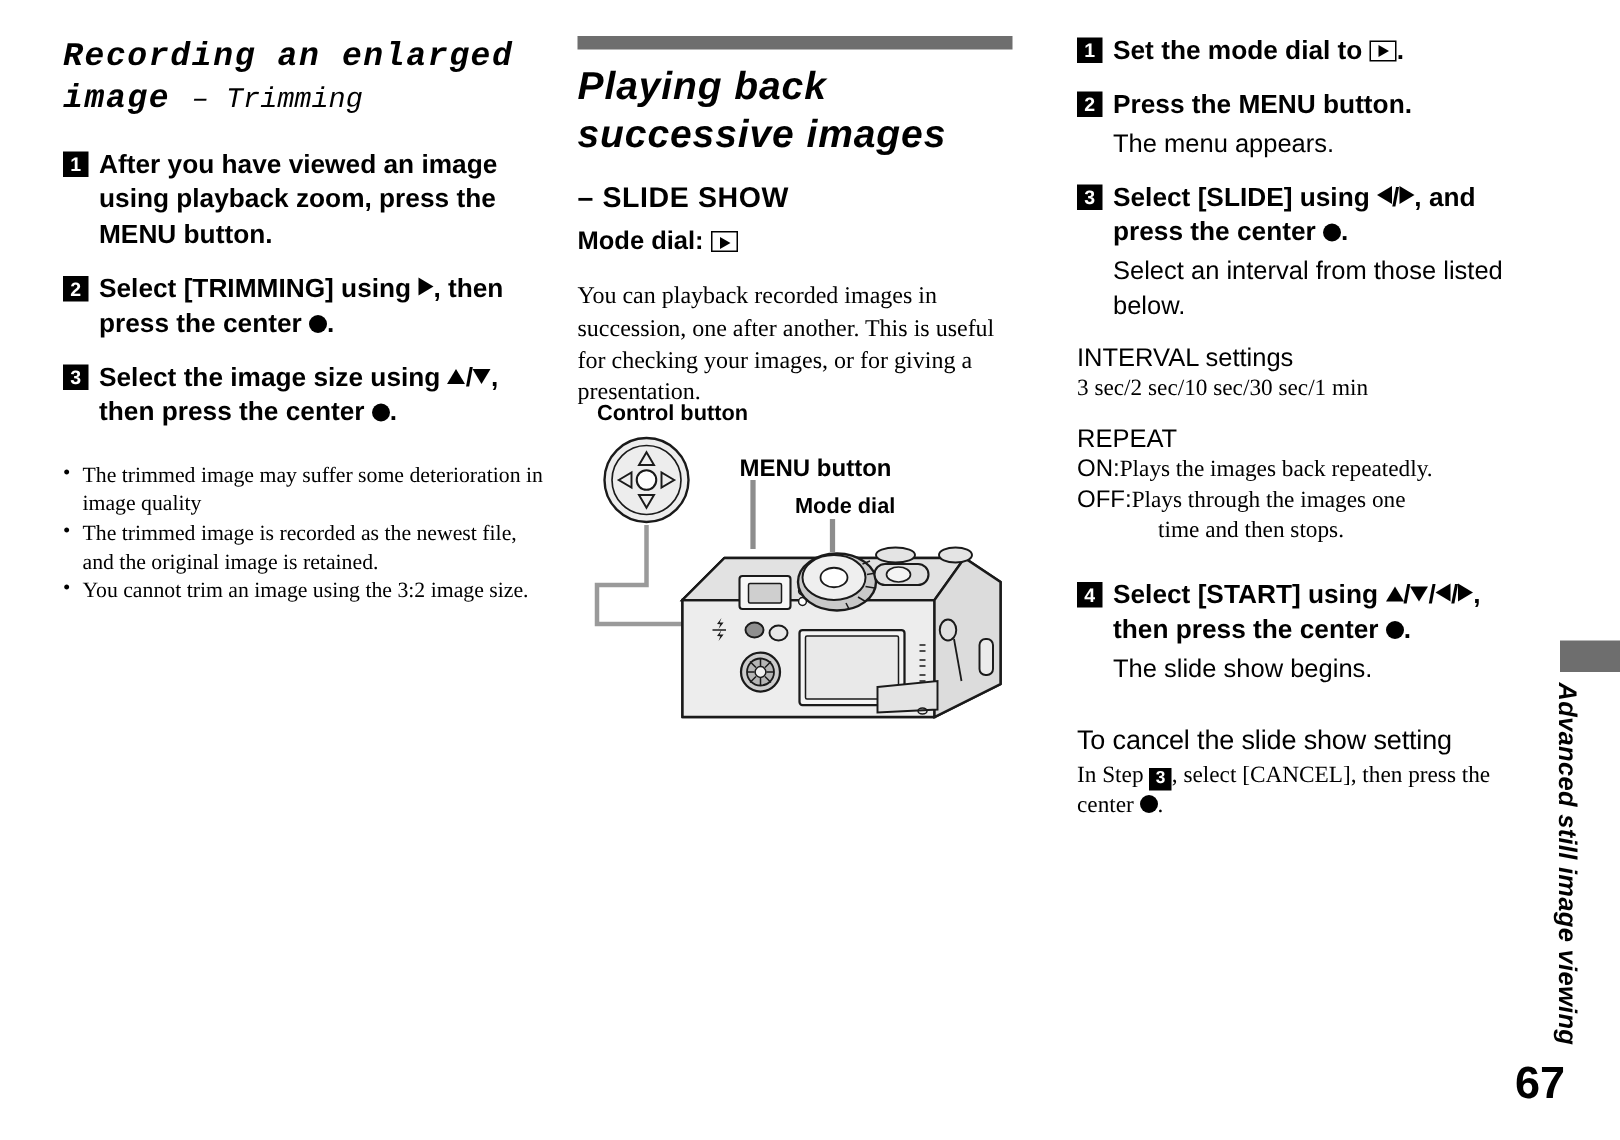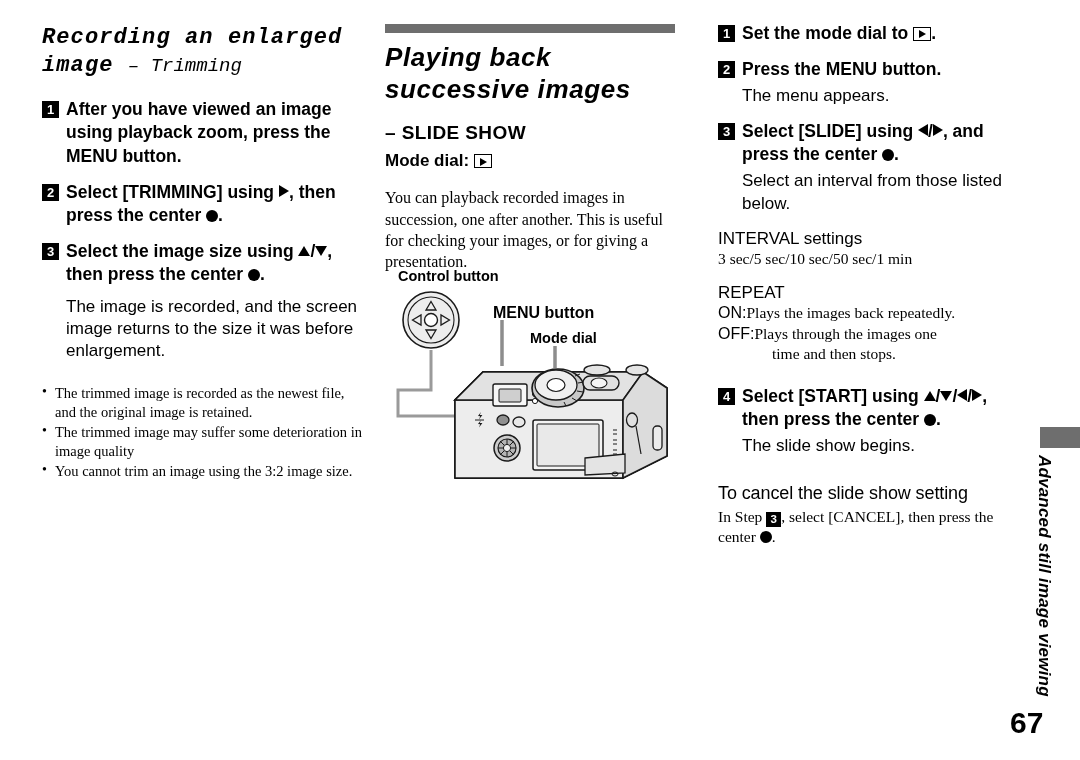--- a/index.html
+++ b/index.html
@@ -277,25 +277,24 @@
     <div class="step">
       <div class="step-num">2</div>
       <div class="step-txt"><span>Select [TRIMMING] using </span><span class="tri-r"></span><span>, then press the center </span><span class="dot-c"></span><span>.</span></div>
     </div>
 
     <div class="step">
       <div class="step-num">3</div>
       <div class="step-txt"><span>Select the image size using </span><span class="tri-u"></span><span>/</span><span class="tri-d"></span><span>, then press the center </span><span class="dot-c"></span><span>.</span></div>
     </div>
 
-    <div class="step-body" style="margin-top:10px;">The image is recorded, and the screen image returns to the size it was before enlargement.</div>
 
     <ul class="bullets" style="margin-top:22px;">
+      <li>The trimmed image may suffer some deterioration in image quality</li>
       <li>The trimmed image is recorded as the newest file, and the original image is retained.</li>
-      <li>The trimmed image may suffer some deterioration in image quality</li>
       <li>You cannot trim an image using the 3:2 image size.</li>
     </ul>
   </div>
 
   <div class="col col-mid" style="top:24px;">
 
     <div class="grey-bar"></div>
 
     <h1 class="hd-mid">
       <span>Playing back</span><br>
@@ -427,21 +426,21 @@
     </div>
     <div class="step-body">The menu appears.</div>
 
     <div class="step">
       <div class="step-num">3</div>
       <div class="step-txt"><span>Select [SLIDE] using </span><span class="tri-l"></span><span>/</span><span class="tri-r"></span><span>, and press the center </span><span class="dot-c"></span><span>.</span></div>
     </div>
     <div class="step-body">Select an interval from those listed below.</div>
 
     <div class="sans-sub" style="margin-top:14px;">INTERVAL settings</div>
-    <div class="mixed-line">3 sec/5 sec/10 sec/50 sec/1 min</div>
+    <div class="mixed-line">3 sec/2 sec/10 sec/30 sec/1 min</div>
 
     <div class="sans-sub" style="margin-top:14px;">REPEAT</div>
     <div class="mixed-line"><span class="k">ON:</span><span>Plays the images back repeatedly.</span></div>
     <div class="mixed-line"><span class="k">OFF:</span><span>Plays through the images one</span></div>
     <div class="mixed-line" style="padding-left:54px;">time and then stops.</div>
 
     <div class="step" style="margin-top:20px;">
       <div class="step-num">4</div>
       <div class="step-txt"><span>Select [START] using </span><span class="tri-u"></span>/<span class="tri-d"></span>/<span class="tri-l"></span>/<span class="tri-r"></span><span>, then press the center </span><span class="dot-c"></span><span>.</span></div>
     </div>

